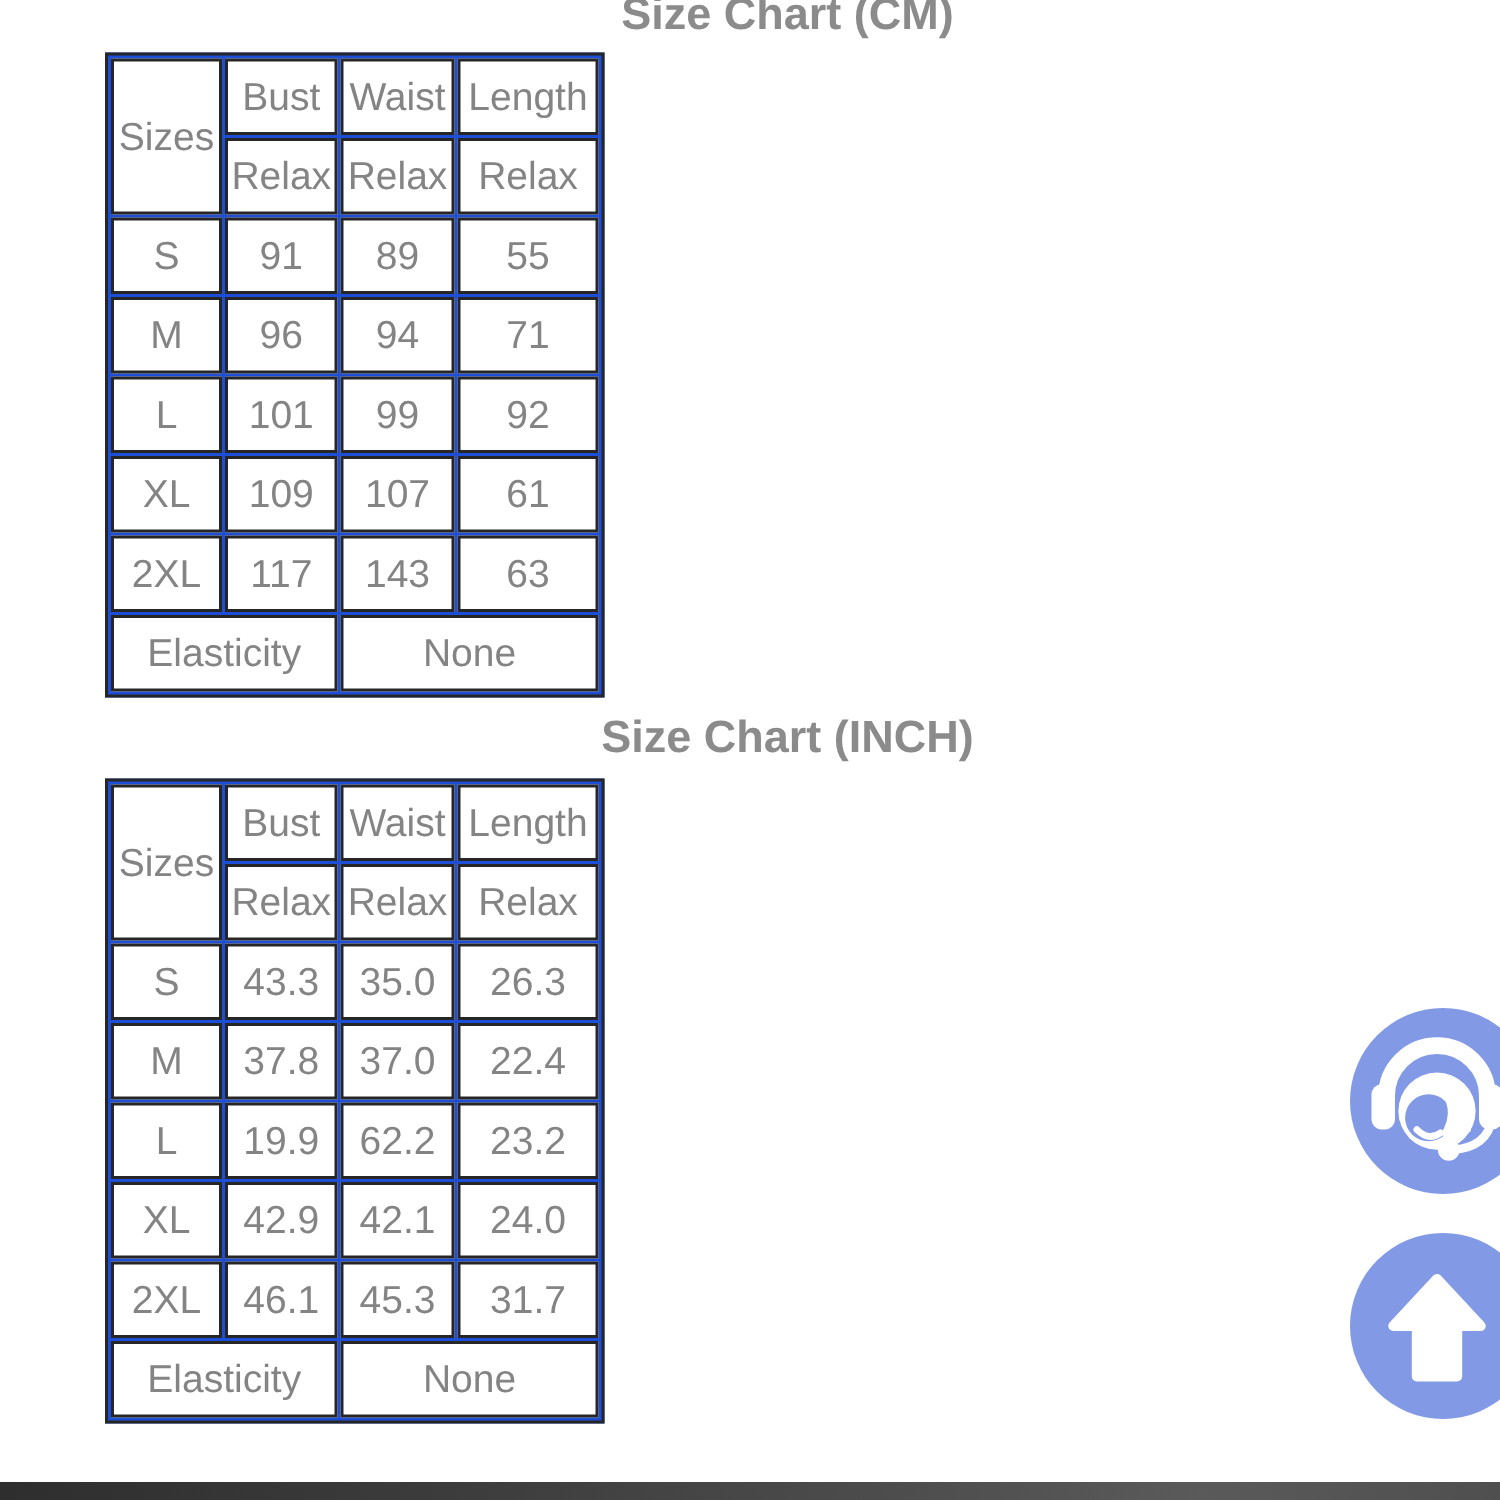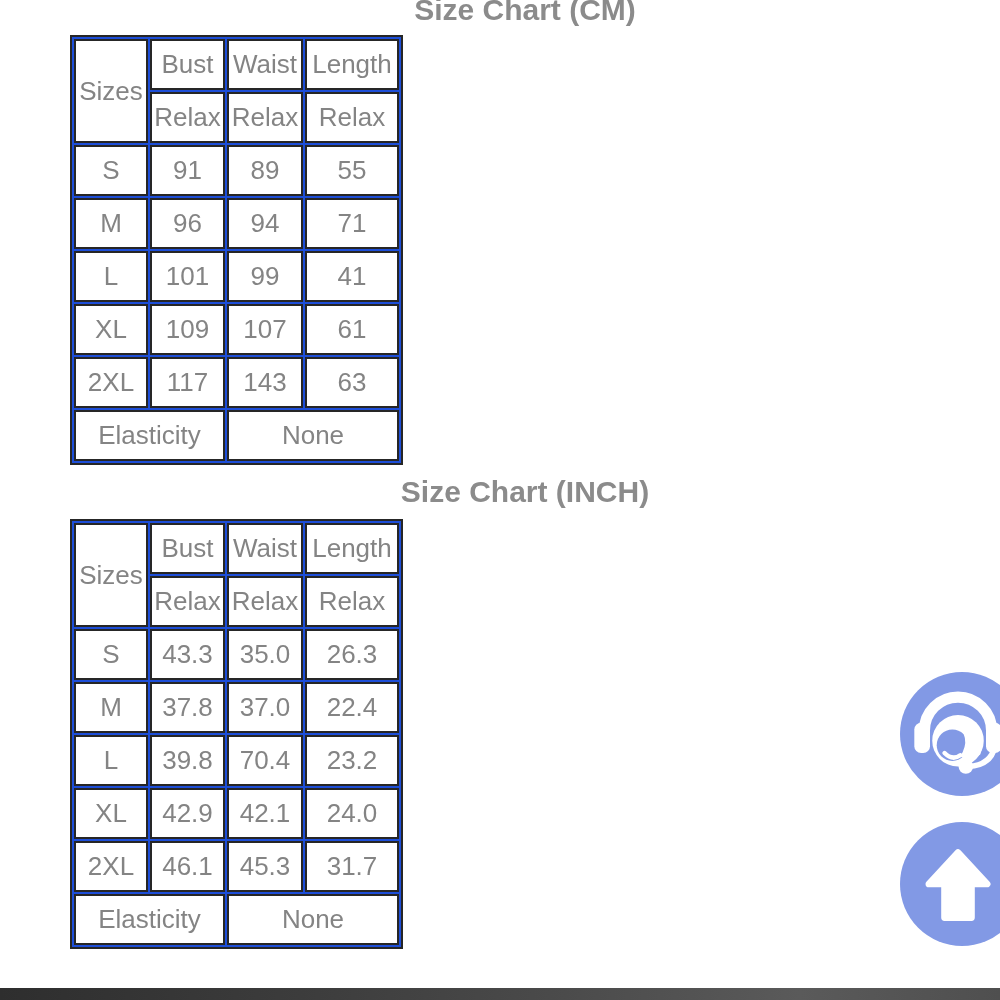--- a/index.html
+++ b/index.html
@@ -108,21 +108,21 @@
     <tr>
       <td>M</td>
       <td>96</td>
       <td>94</td>
       <td>71</td>
     </tr>
     <tr>
       <td>L</td>
       <td>101</td>
       <td>99</td>
-      <td>41</td>
+      <td>92</td>
     </tr>
     <tr>
       <td>XL</td>
       <td>109</td>
       <td>107</td>
       <td>61</td>
     </tr>
     <tr>
       <td>2XL</td>
       <td>117</td>
@@ -164,22 +164,22 @@
       <td>26.3</td>
     </tr>
     <tr>
       <td>M</td>
       <td>37.8</td>
       <td>37.0</td>
       <td>22.4</td>
     </tr>
     <tr>
       <td>L</td>
-      <td>39.8</td>
-      <td>70.4</td>
+      <td>19.9</td>
+      <td>62.2</td>
       <td>23.2</td>
     </tr>
     <tr>
       <td>XL</td>
       <td>42.9</td>
       <td>42.1</td>
       <td>24.0</td>
     </tr>
     <tr>
       <td>2XL</td>

